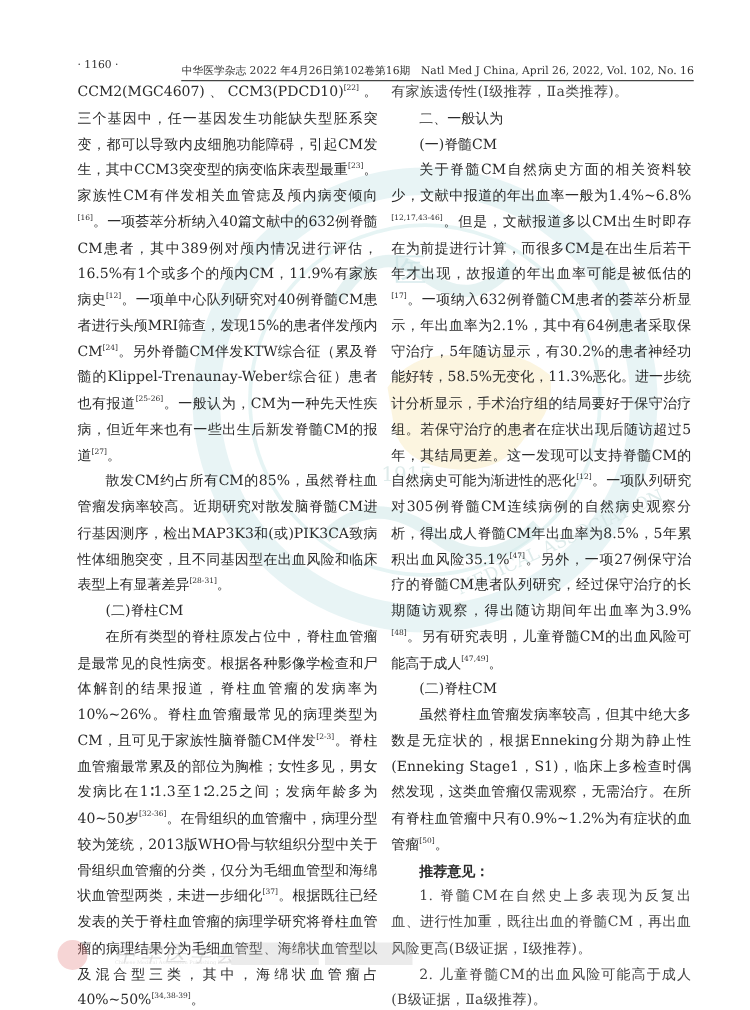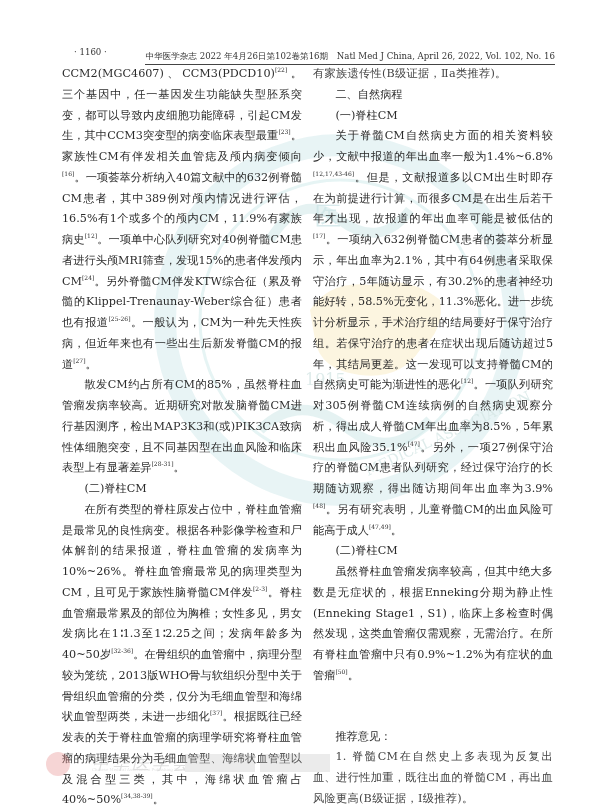--- a/index.html
+++ b/index.html
@@ -6,31 +6,31 @@
   body {
     width: 600px; height: 808px; background: #ffffff; position: relative; overflow: hidden;
     font-family: "DejaVu Serif", "Liberation Serif", serif; color: #2b2b2b;
   }
   .watermark { position: absolute; left: 150px; top: 130px; width: 380px; height: 380px; pointer-events: none; }
   .map { position: absolute; left: 300px; top: 270px; width: 150px; height: 120px; pointer-events: none; }
   .running-head {
     position: absolute; left: 62px; top: 46px; width: 493px; height: 14px;
     font-size: 8.6px; color: #333;
   }
-  .running-head .page-no { position: absolute; left: 12px; top: 1px; }
+  .running-head .page-no { position: absolute; left: 0; top: 1px; }
   .running-head .journal {
     position: absolute; right: 0; top: 5px; border-bottom: 0.8px solid #444; padding-bottom: 1px; white-space: nowrap;
   }
   .col { position: absolute; top: 64px; width: 240px; font-size: 11.2px; line-height: 20.75px; }
   .col.left { left: 62px; }
   .col.right { left: 313px; }
   .col p { margin: 0; text-align: justify; text-align-last: left; }
   .col p.indent { text-indent: 2em; }
   .col p.head { text-indent: 2em; }
-  .col p.bold { font-weight: normal; text-indent: 2em; margin-top: 40px; }
+  .col p.bold { font-weight: bold; text-indent: 2em; }
   .col p.rec { font-family: "DejaVu Serif", serif; color: #444; letter-spacing: 0.3px; }
   .cite { font-size: 6px; vertical-align: 5px; line-height: 0; }
   .footer { position: absolute; left: 40px; top: 752px; width: 300px; height: 30px; opacity: 0.28; }
   .footer .seal { position: absolute; left: 6px; top: 0; width: 24px; height: 24px; border-radius: 50%; background: #e06a6a; }
   .footer .cn { position: absolute; left: 52px; top: 0; font-size: 17px; color: #888; font-style: italic; letter-spacing: 3px; }
   .footer .en { position: absolute; left: 52px; top: 15px; font-size: 4px; color: #999; }
   .footer .blk { position: absolute; top: 2px; height: 18px; background: #bbb; }
 </style>
 </head>
 <body>
@@ -61,23 +61,23 @@
     <span>散发CM约占所有CM的85%，虽然脊柱血管瘤发病率较高。近期研究对散发脑脊髓CM进行基因测序，检出MAP3K3和(或)PIK3CA致病性体细胞突变，且不同基因型在出血风险和临床表型上有显著差异</span><sup class="cite">[28-31]</sup><span>。</span>
   </p>
   <p class="head">(二)脊柱CM</p>
   <p class="indent">
     <span>在所有类型的脊柱原发占位中，脊柱血管瘤是最常见的良性病变。根据各种影像学检查和尸体解剖的结果报道，脊柱血管瘤的发病率为10%~26%。脊柱血管瘤最常见的病理类型为CM，且可见于家族性脑脊髓CM伴发</span><sup class="cite">[2-3]</sup><span>。脊柱血管瘤最常累及的部位为胸椎；女性多见，男女发病比在1∶1.3至1∶2.25之间；发病年龄多为40~50岁</span><sup class="cite">[32-36]</sup><span>。在骨组织的血管瘤中，病理分型较为笼统，2013版WHO骨与软组织分型中关于骨组织血管瘤的分类，仅分为毛细血管型和海绵状血管型两类，未进一步细化</span><sup class="cite">[37]</sup><span>。根据既往已经发表的关于脊柱血管瘤的病理学研究将脊柱血管瘤的病理结果分为毛细血管型、海绵状血管型以及混合型三类，其中，海绵状血管瘤占40%~50%</span><sup class="cite">[34,38-39]</sup><span>。</span>
   </p>
 
 </div>
 
 <div class="col right">
-  <p class="rec">有家族遗传性(B级证据，Ⅱa类推荐)。</p>
-  <p class="head">二、自然病程</p>
-  <p class="head">(一)脊柱CM</p>
+  <p class="rec">有家族遗传性(Ⅰ级推荐，Ⅱa类推荐)。</p>
+  <p class="head">二、一般认为</p>
+  <p class="head">(一)脊髓CM</p>
   <p class="indent">
     <span>关于脊髓CM自然病史方面的相关资料较少，文献中报道的年出血率一般为1.4%~6.8%</span><sup class="cite">[12,17,43-46]</sup><span>。但是，文献报道多以CM出生时即存在为前提进行计算，而很多CM是在出生后若干年才出现，故报道的年出血率可能是被低估的</span><sup class="cite">[17]</sup><span>。一项纳入632例脊髓CM患者的荟萃分析显示，年出血率为2.1%，其中有64例患者采取保守治疗，5年随访显示，有30.2%的患者神经功能好转，58.5%无变化，11.3%恶化。进一步统计分析显示，手术治疗组的结局要好于保守治疗组。若保守治疗的患者在症状出现后随访超过5年，其结局更差。这一发现可以支持脊髓CM的自然病史可能为渐进性的恶化</span><sup class="cite">[12]</sup><span>。一项队列研究对305例脊髓CM连续病例的自然病史观察分析，得出成人脊髓CM年出血率为8.5%，5年累积出血风险35.1%</span><sup class="cite">[47]</sup><span>。另外，一项27例保守治疗的脊髓CM患者队列研究，经过保守治疗的长期随访观察，得出随访期间年出血率为3.9%</span><sup class="cite">[48]</sup><span>。另有研究表明，儿童脊髓CM的出血风险可能高于成人</span><sup class="cite">[47,49]</sup><span>。</span>
   </p>
   <p class="head">(二)脊柱CM</p>
   <p class="indent">
     <span>虽然脊柱血管瘤发病率较高，但其中绝大多数是无症状的，根据Enneking分期为静止性(Enneking Stage1，S1)，临床上多检查时偶然发现，这类血管瘤仅需观察，无需治疗。在所有脊柱血管瘤中只有0.9%~1.2%为有症状的血管瘤</span><sup class="cite">[50]</sup><span>。</span>
   </p>
   <p class="bold">推荐意见：</p>
   <p class="indent rec">1. 脊髓CM在自然史上多表现为反复出血、进行性加重，既往出血的脊髓CM，再出血风险更高(B级证据，Ⅰ级推荐)。</p>
   <p class="indent rec">2. 儿童脊髓CM的出血风险可能高于成人(B级证据，Ⅱa级推荐)。</p>

